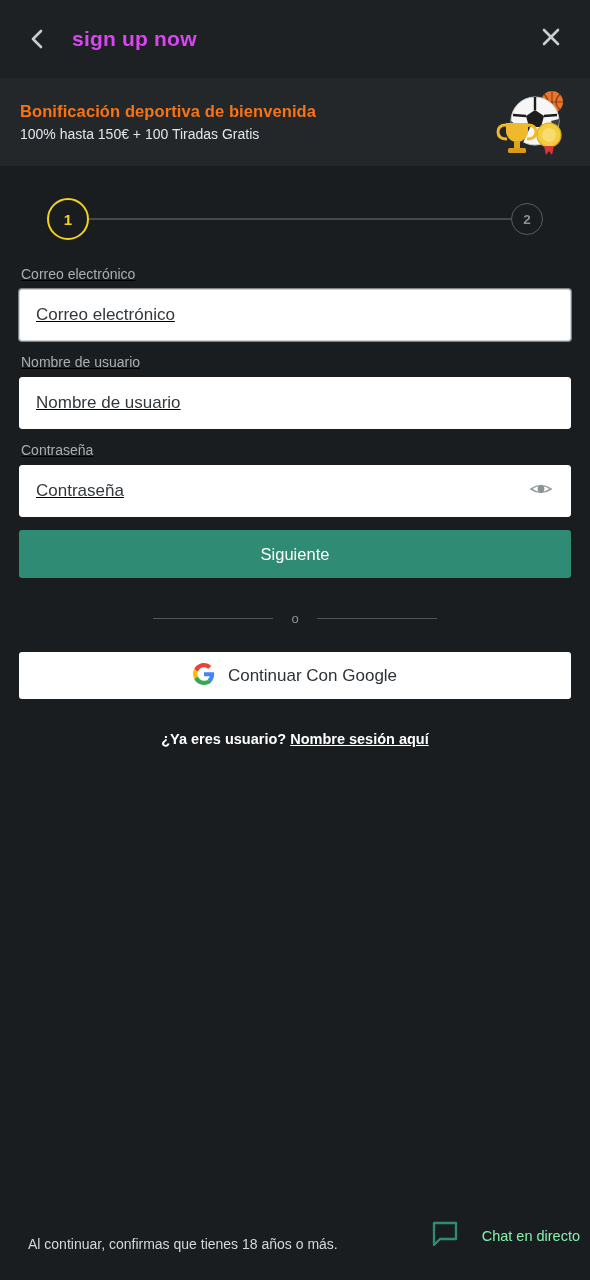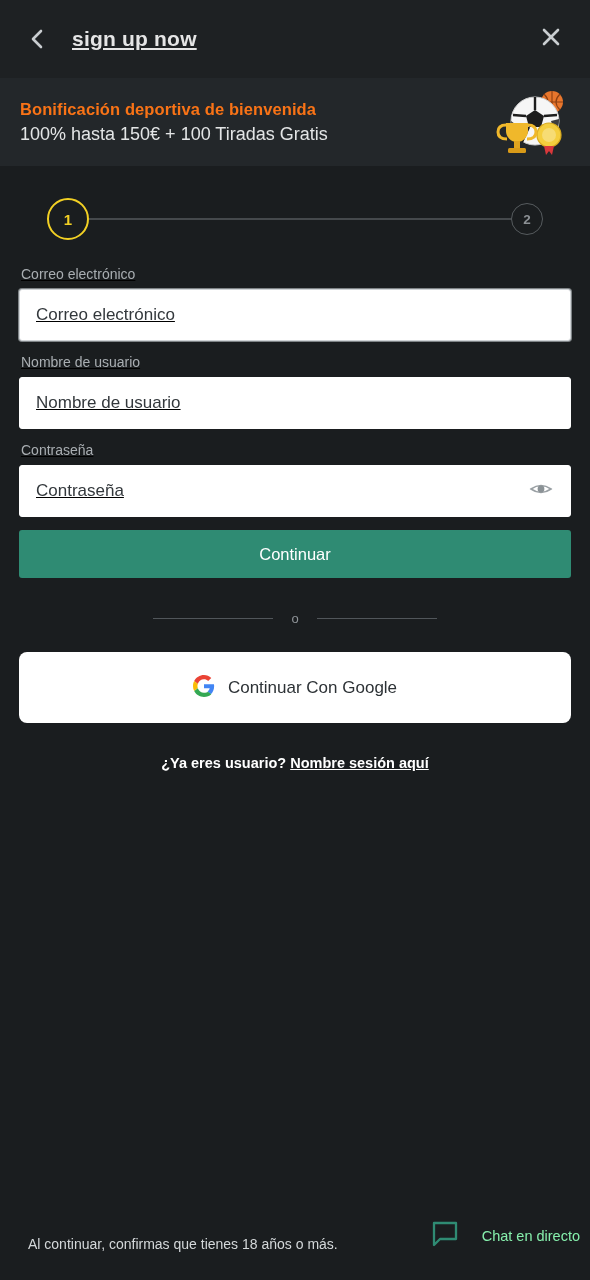--- a/index.html
+++ b/index.html
@@ -35,25 +35,24 @@
     height: 34px;
     display: flex;
     align-items: center;
     justify-content: center;
     cursor: pointer;
   }
   .back-btn svg { display: block; }
   .header-title {
     flex: 1;
     margin-left: 18px;
-    color: #e5e5e5;
+    color: #d946ef;
     font-size: 21px;
     font-weight: bold;
     letter-spacing: 0.2px;
-    text-decoration: underline;
   }
   .close-btn {
     width: 34px;
     height: 34px;
     display: flex;
     align-items: center;
     justify-content: center;
     cursor: pointer;
   }
 
@@ -69,21 +68,21 @@
   .banner-texts { flex: 1; }
   .banner-title {
     color: #f97316;
     font-size: 16.5px;
     font-weight: bold;
     letter-spacing: 0.1px;
     margin-bottom: 5px;
   }
   .banner-sub {
     color: #e3e5e6;
-    font-size: 18px;
+    font-size: 14px;
   }
   .banner-art {
     width: 84px;
     height: 74px;
     position: relative;
     flex: 0 0 84px;
   }
   .banner-art svg { display: block; }
 
   
@@ -199,23 +198,23 @@
   }
   .divider-text {
     color: #8f9498;
     font-size: 13px;
     margin: 0 18px;
   }
 
   
   .google-btn {
     margin-top: 26px;
-    height: 71px;
+    height: 47px;
     background: #ffffff;
-    border-radius: 8px;
+    border-radius: 3px;
     display: flex;
     align-items: center;
     justify-content: center;
     cursor: pointer;
     border: none;
     width: 100%;
   }
   .google-label {
     color: #2d3236;
     font-size: 17px;
@@ -357,21 +356,21 @@
           <span>
             <svg width="24" height="16" viewBox="0 0 24 16">
               <path d="M2 8 q10 -7 20 0 q-10 7 -20 0 z" fill="none" stroke="#9aa0a4" stroke-width="1.6"></path>
               <circle cx="12" cy="8" r="3.4" fill="#8b9296"></circle>
             </svg>
           </span>
         </div>
       </div>
     </div>
 
-    <button class="primary-btn">Continuar</button>
+    <button class="primary-btn">Siguiente</button>
 
     <div class="divider">
       <div class="divider-line"></div>
       <div class="divider-text">o</div>
       <div class="divider-line"></div>
     </div>
 
     <button class="google-btn">
       <span>
         <svg width="22" height="22" viewBox="0 0 48 48">

